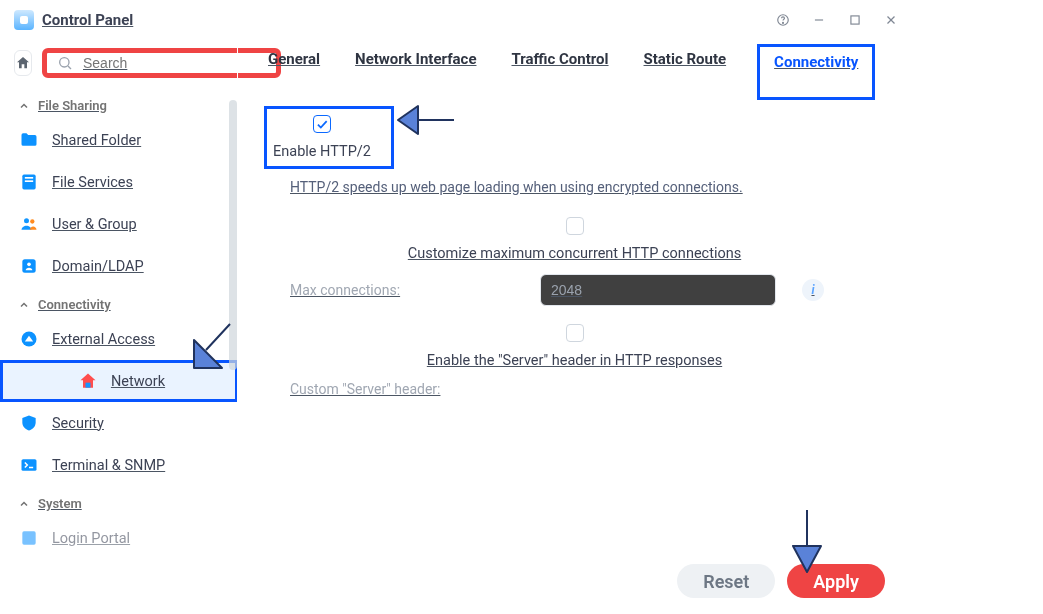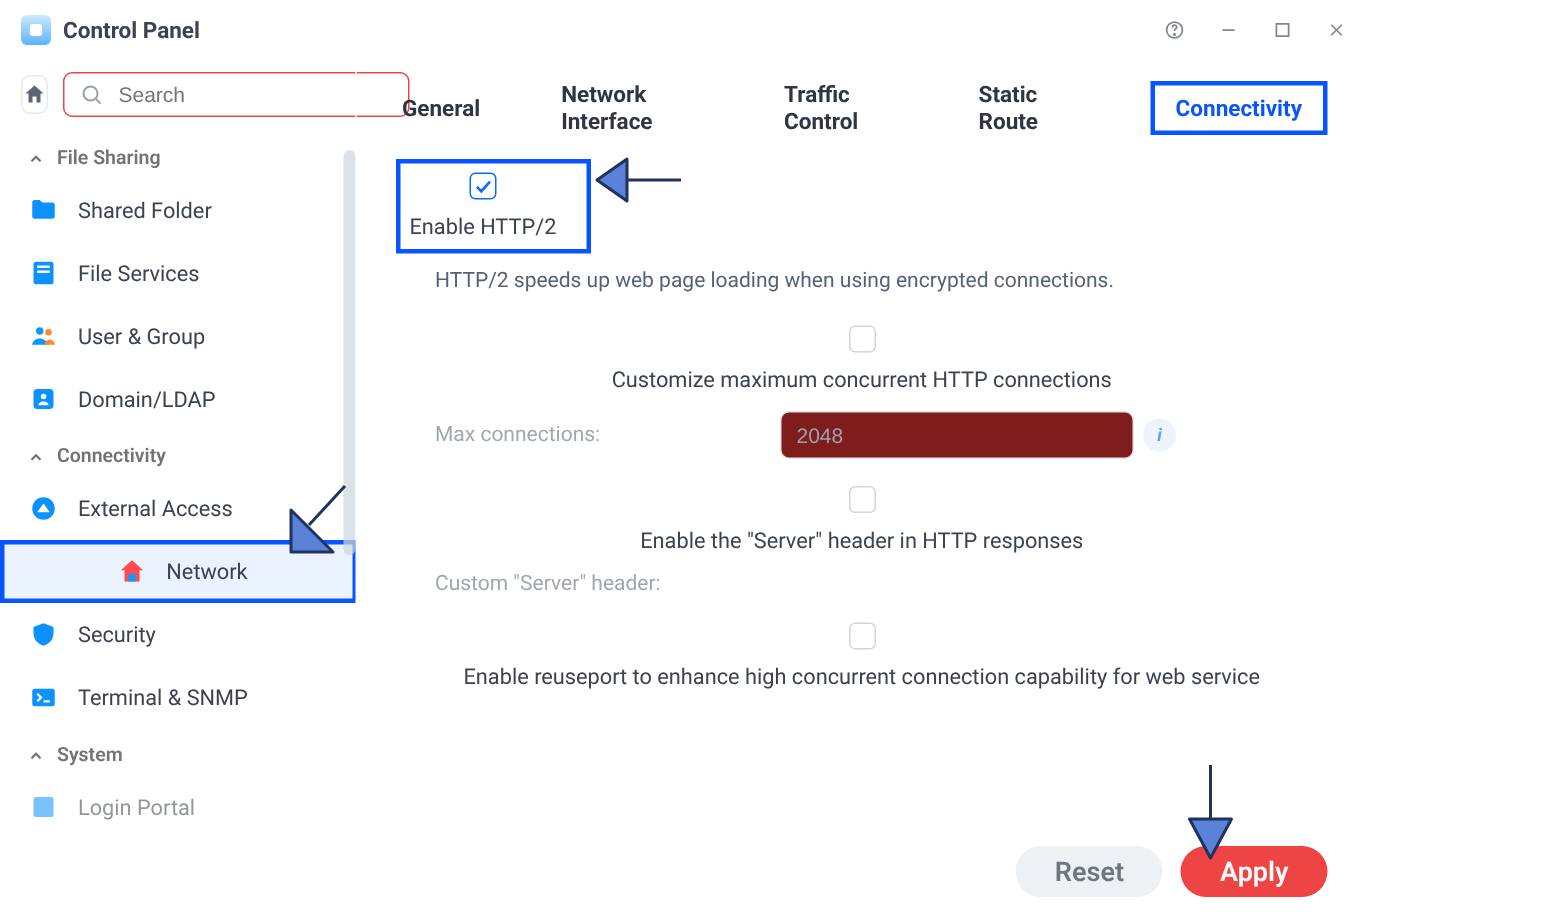--- a/index.html
+++ b/index.html
@@ -1,60 +1,60 @@
 <!DOCTYPE html>
 <html><head>
 <meta charset="utf-8">
 <style>
   * { box-sizing: border-box; }
   html, body { margin:0; padding:0; height:100%; font-family: -apple-system, BlinkMacSystemFont, "Segoe UI", Roboto, Helvetica, Arial, sans-serif; color:#4b5563; }
   body { background:#fff; }
-  .window { width:911px; height:614px; position:relative; overflow:hidden; background:#fff; }
+  .window { width:911px; height:614px; position:relative; overflow:hidden; background:#fff;text-decoration:underline; }
   
   .titlebar { display:flex; align-items:center; height:40px; padding:0 10px; }
   .titlebar .app-icon { width:20px; height:20px; border-radius:4px; background:linear-gradient(#cfe9ff,#5ab4ff); position:relative; margin:0 8px 0 4px; display:flex;align-items:center;justify-content:center;}
   .titlebar .app-icon::before{content:"";width:8px;height:8px;border-radius:2px;background:#fff;}
   .titlebar .title { font-weight:700; font-size:15px; color:#3c4254; flex:none; }
   .titlebar .spacer { flex:1; }
   .titlebar .winbtn { width:20px; height:20px; margin-left:16px; display:inline-flex; align-items:center; justify-content:center; color:#808894; cursor:pointer;}
   .titlebar .winbtn svg{width:14px;height:14px;}
   
   .body { display:flex; height:calc(100% - 40px); }
   .sidebar { width:238px; flex:none; position:relative; background:#fff; }
   .sidebar::after{content:"";position:absolute;right:0;top:0;bottom:0;width:1px;background:#fff;}
   
   .sb-scroll { position:absolute; top:60px; right:1px; width:8px; height:270px; background:#cfd5dc; border-radius:4px; opacity:.7;}
   .home-search { display:flex; align-items:center; padding:8px 10px 10px 14px; gap:10px;}
   .home-btn { width:26px;height:26px; border:1px solid #e6e9ed; border-radius:6px; display:flex;align-items:center;justify-content:center; color:#5c6570; cursor:pointer;}
-  .search-box { flex:1; height:30px; border:1px solid #ef4444; border-radius:6px; display:flex; align-items:center; padding:0 10px; color:#9aa2ad; gap:8px;}
+  .search-box { flex:1; height:30px; border:5px solid #ef4444; border-radius:6px; display:flex; align-items:center; padding:0 10px; color:#9aa2ad; gap:8px;}
   .search-box input{border:0;outline:none;flex:1;font-size:14px;color:#5c6570;background:transparent;}
   .section-hdr { display:flex; align-items:center; gap:8px; padding:10px 14px 6px 18px; color:#737373; font-weight:600; font-size:13px;}
   .section-hdr .chev{transform:rotate(180deg);}
   .side-item { display:flex; align-items:center; gap:12px; height:42px; padding:0 14px 0 18px; font-size:14.5px; color:#3c4254; cursor:pointer;}
   .side-item .icon-wrap{width:22px;height:22px;display:flex;align-items:center;justify-content:center;color:#0c92ff;}
   .side-item.active { background:#eaf3ff; }
   .side-item.active-outline{ outline:3px solid #0855ff; outline-offset:-3px;justify-content:center; }
   
   .ic-orange{color:#ff8a1f;} .ic-blue{color:#1296ff;} .icon-wrap svg{width:20px;height:20px;}
   .ic-green{color:#0cc39b;} .ic-teal{color:#0fa7c6;} .ic-navy{color:#3a4a63;} .ic-grey{color:#7c8794;}
   
   .content { flex:1; padding:0 26px; position:relative; overflow:hidden;}
-  .tabs { display:flex; gap:46px; align-items:center; height:60px; padding-top:4px;}
+  .tabs { display:flex; gap:27px; height:60px; padding-top:4px;}
   .tab { font-weight:700; font-size:15px; color:#2f3542; cursor:pointer; padding:6px 4px;}
   .tab.active { color:#0855ff; }
   .tab.active-outline { border:3px solid #0855ff; padding:6px 14px; }
   .chk-row { display:flex; align-items:center; gap:10px; padding:8px 0; font-size:14.5px; color:#3c4254;flex-direction:column;}
   .chk { width:18px;height:18px;border:1px solid #cfd6de;border-radius:4px;display:flex;align-items:center;justify-content:center;color:#0b69ff; cursor:pointer; flex:none;}
   .chk.checked{border-color:#0b69ff;}
   .chk svg{width:14px;height:14px;display:none;}
   .chk.checked svg{display:block;}
   .sub { color:#55607a; font-size:14px; padding:0 0 14px 26px;}
-  .indent-row { display:flex; align-items:center; padding:4px 0 4px 26px;}
+  .indent-row { display:flex; align-items:center; gap:20px; padding:4px 0 4px 26px;}
   .indent-row .lbl { color:#a0a7b2; font-size:14px; width:230px;}
-  .txt-input { width:236px; height:32px; border:1px solid #e3e7ed; border-radius:6px; background:#7f1d1d; color:#9aa2ad; font-size:14px; padding:0 10px;}
+  .txt-input { width:236px; height:32px; border:1px solid #e3e7ed; border-radius:6px; background:#404040; color:#9aa2ad; font-size:14px; padding:0 10px;}
   .info-badge{width:22px;height:22px;border-radius:50%;background:#eef4fb;display:flex;align-items:center;justify-content:center;color:#5aa3ff;font-style:italic;font-weight:700;font-size:12px;margin-left:6px;}
   
   .hl-box{border:3px solid #0855ff; padding:6px 20px 6px 6px; display:inline-flex;}
   
   .footer { position:absolute; right:26px; bottom:16px; display:flex; gap:12px;}
   .btn { height:34px; border-radius:18px; padding:0 26px; font-size:18px; font-weight:600; display:flex;align-items:center;justify-content:center; cursor:pointer;}
   .btn-reset { background:#eef1f4; color:#6d7784;}
   .btn-apply { background:#ef4444; color:#fff;}
   
   .arrow{position:absolute;pointer-events:none;}
@@ -253,24 +253,20 @@
       </div>
 
       <div class="chk-row" style="margin-top:6px">
         <span class="chk"></span>
         <span>Enable the "Server" header in HTTP responses</span>
       </div>
       <div class="indent-row">
         <span class="lbl">Custom "Server" header:</span>
       </div>
 
-      <div class="chk-row" style="margin-top:6px">
-        <span class="chk"></span>
-        <span>Enable reuseport to enhance high concurrent connection capability for web service</span>
-      </div>
 
       <div class="footer">
         <div class="btn btn-reset">Reset</div>
         <div class="btn btn-apply">Apply</div>
       </div>
 
       <span class="arrow" style="left:158px; top:58px;">
         <svg width="60" height="44" viewBox="0 0 60 44">
             <path d="M58 22H22M22 8v28L2 22z" fill="#5a82d8" stroke="#20335e" stroke-width="2" stroke-linejoin="round"></path>
           </svg>

